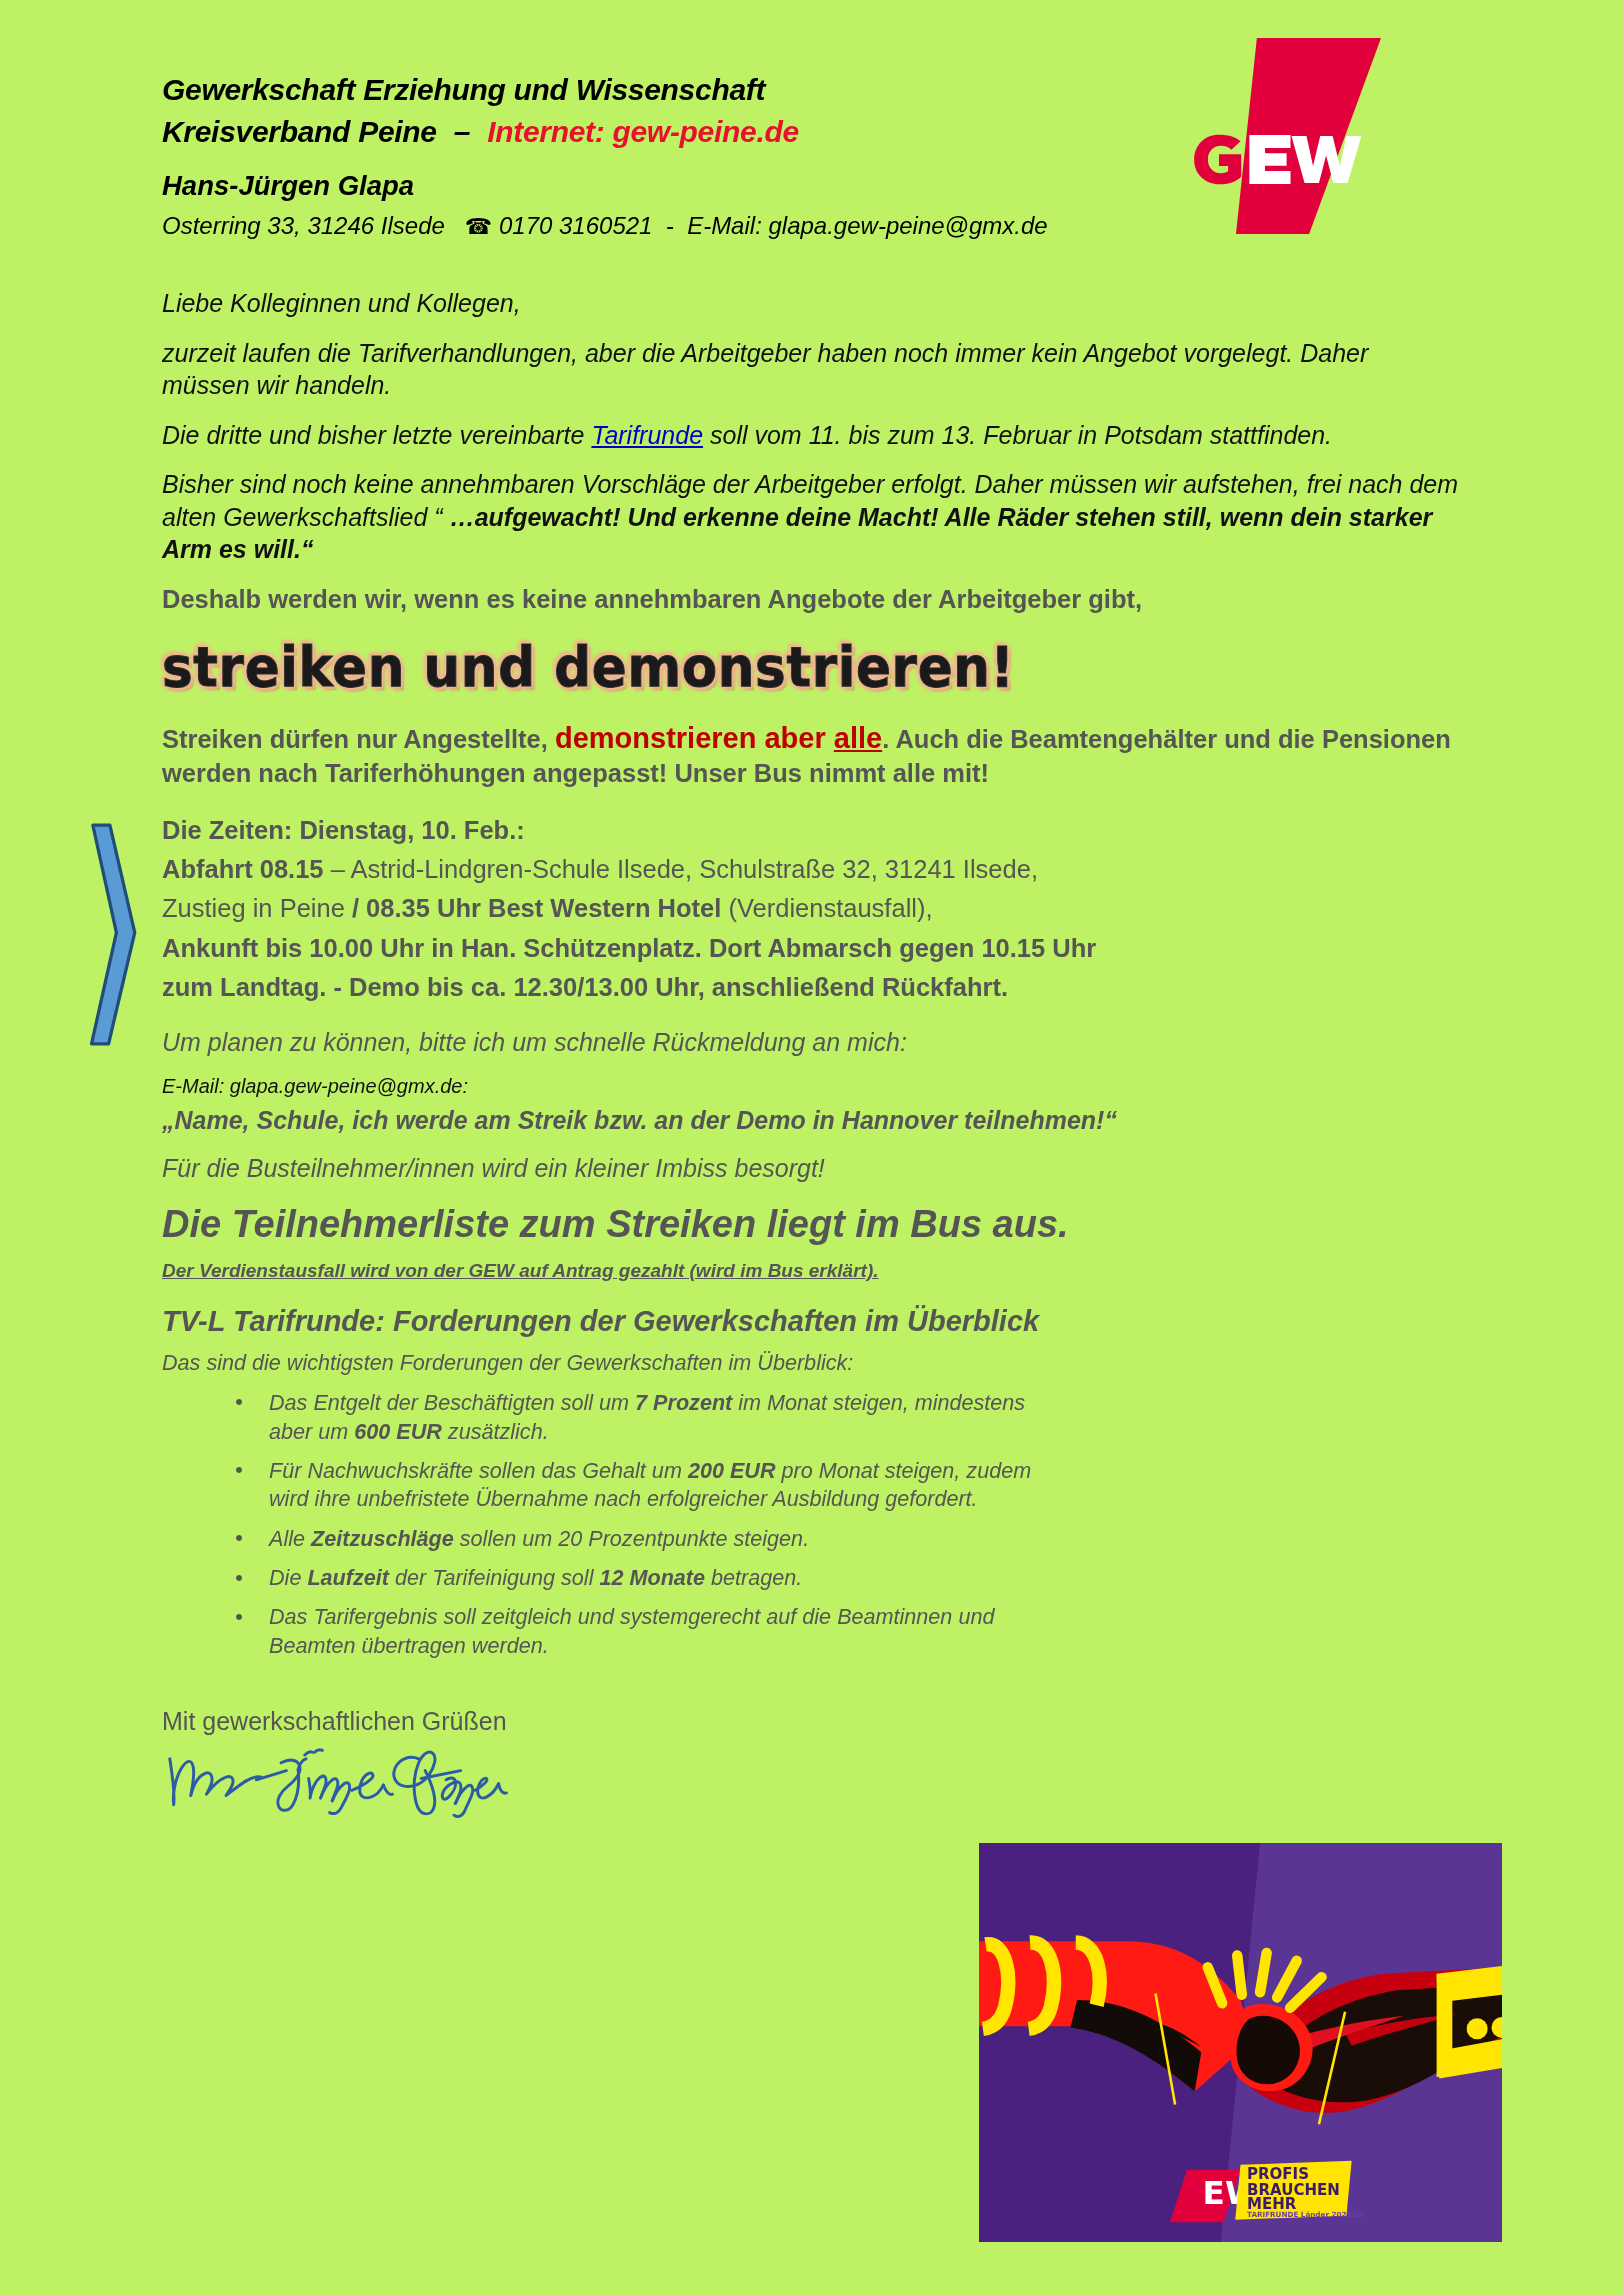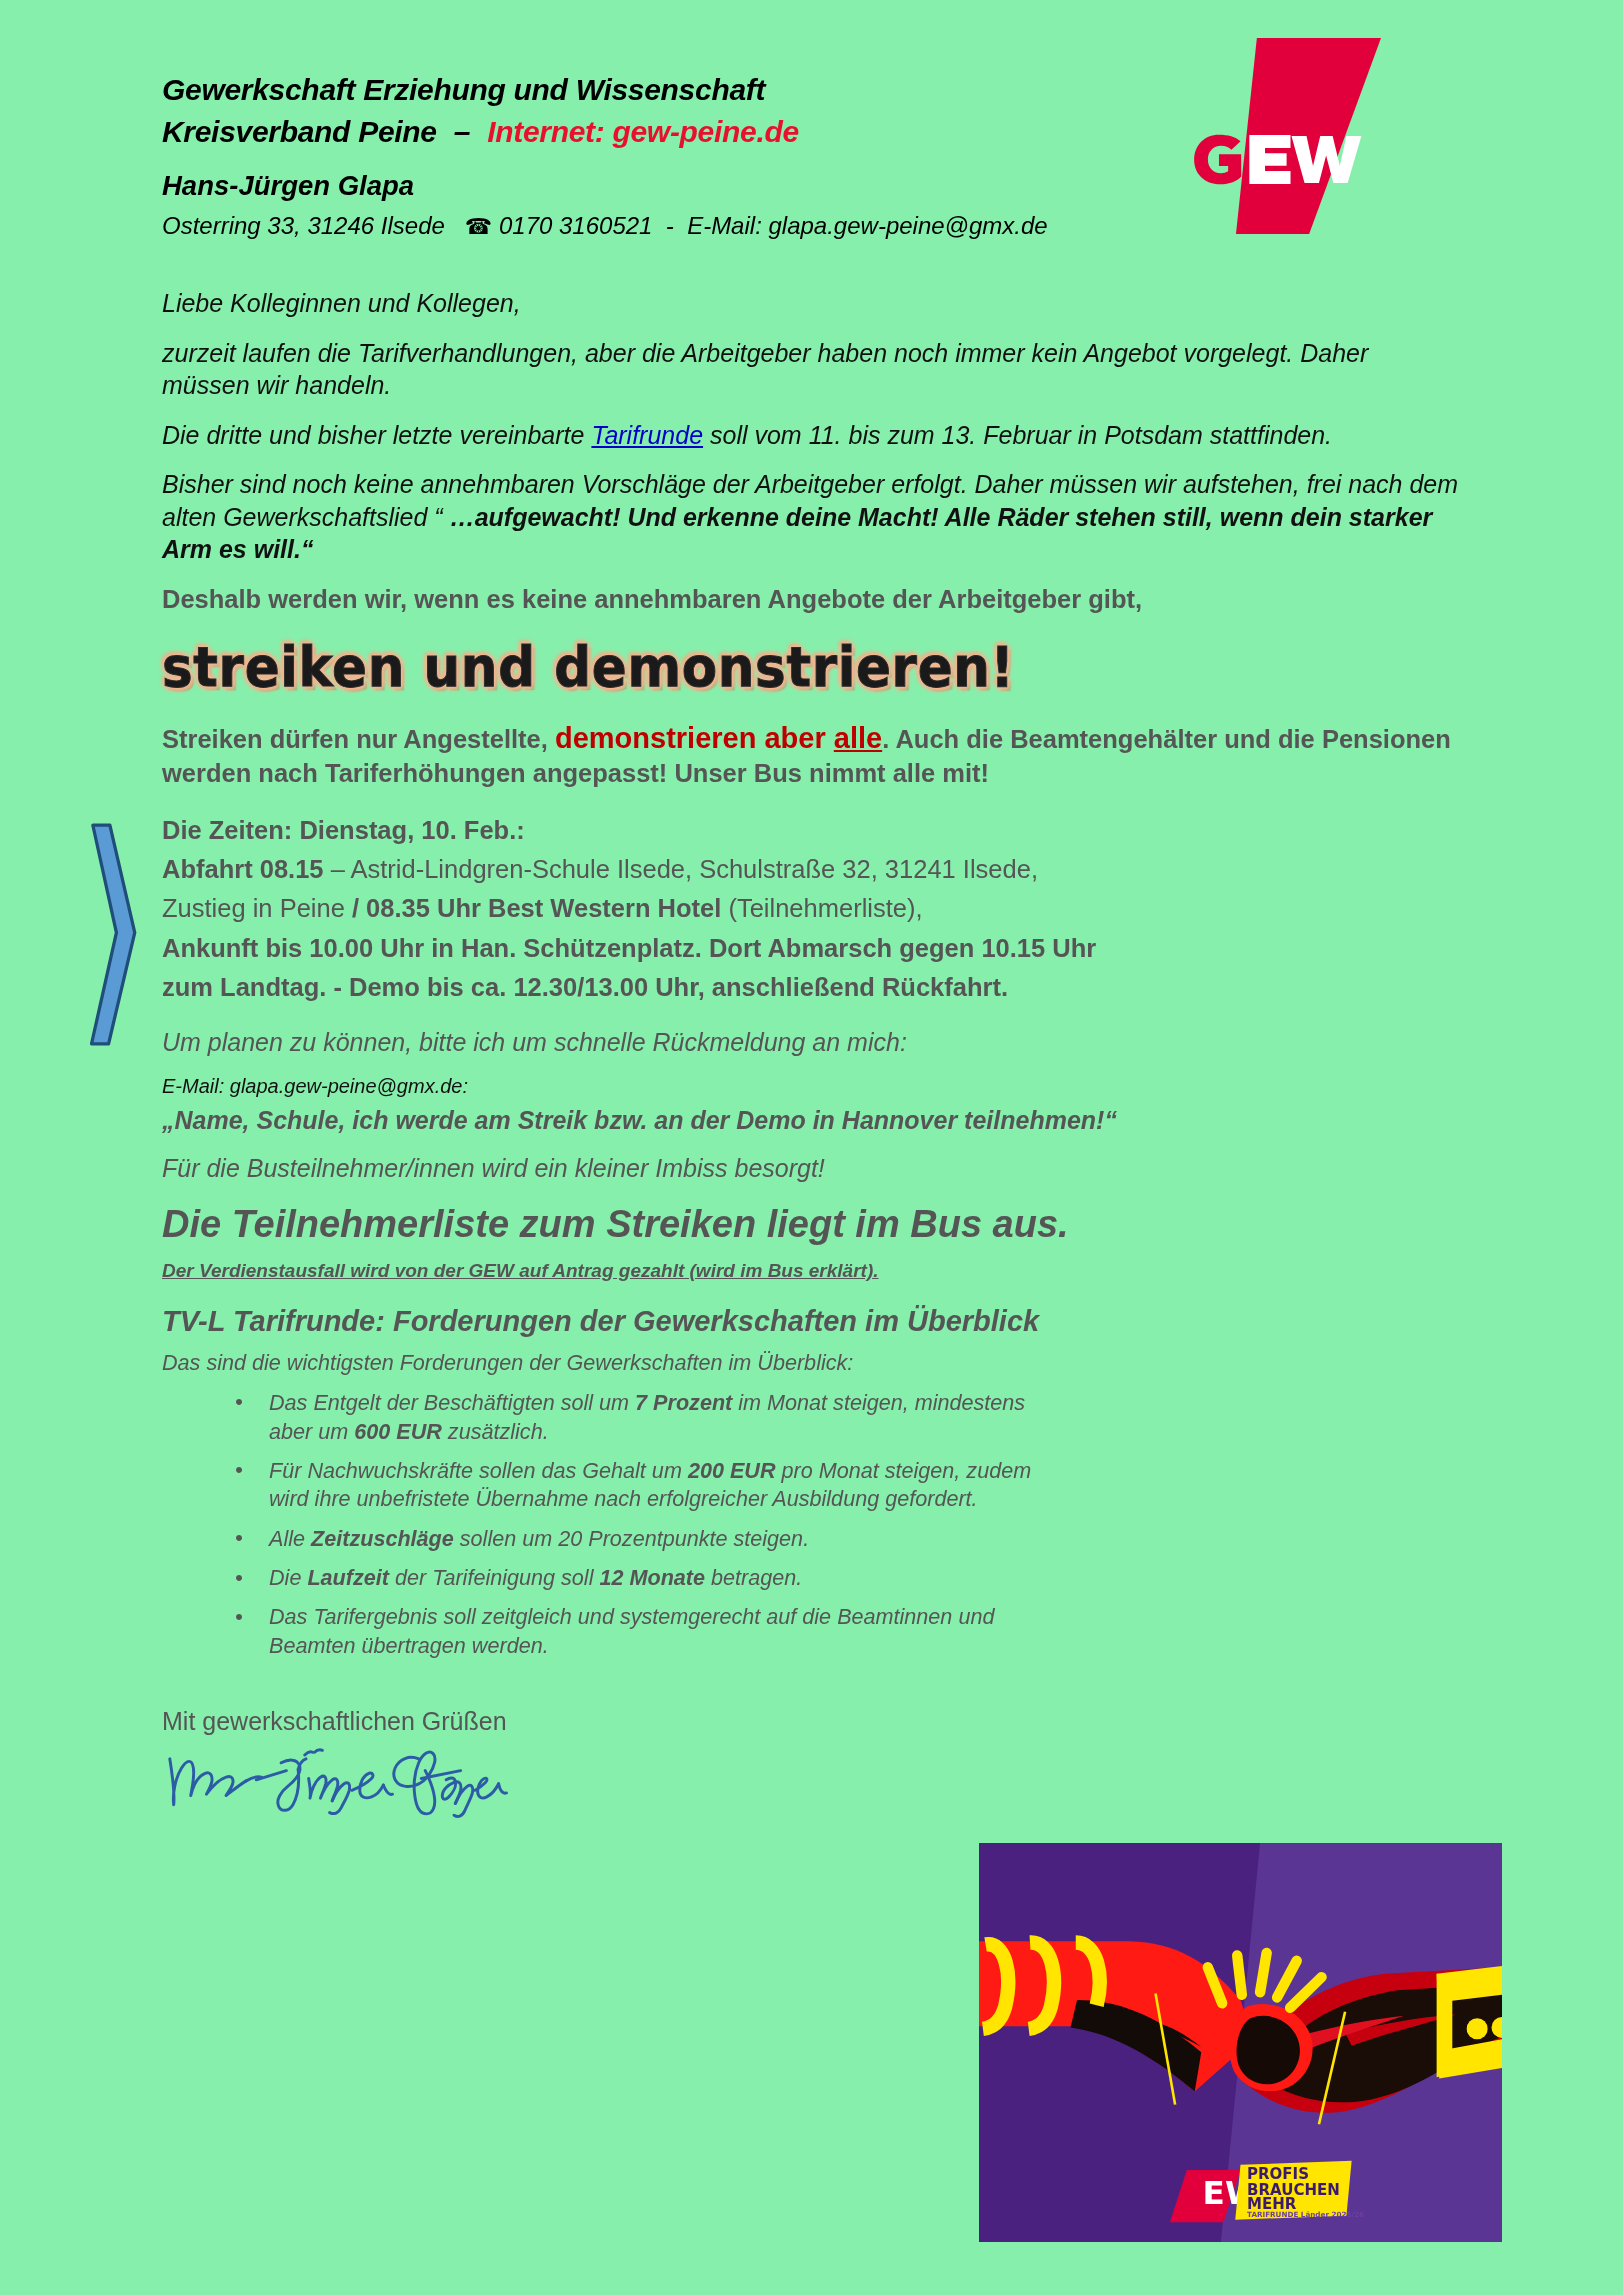--- a/index.html
+++ b/index.html
@@ -12,21 +12,21 @@
     height: 2295px;
     font-family: "Liberation Sans", sans-serif;
     color: #000;
     position: relative;
     overflow: hidden;
   }
   .page {
     position: relative;
     width: 1623px;
     height: 2295px;
-    background: #86efac;
+    background: #bef264;
     padding: 0;
     box-sizing: border-box;
   }
 
   
   .header {
     position: relative;
     padding: 72px 0 0 162px;
   }
   .hdr-line1, .hdr-line2 {
@@ -281,21 +281,21 @@
 
     <p class="grey-bold"><span>Streiken dürfen nur Angestellte, </span><span class="red-bold">demonstrieren aber </span><span class="red-bold-u">alle</span><span>. Auch die Beamtengehälter und die Pensionen werden nach Tariferhöhungen angepasst! Unser Bus nimmt alle mit!</span></p>
 
     
     <div class="zeiten-block">
       <svg class="brace" viewBox="0 0 110 350" xmlns="http://www.w3.org/2000/svg">
         <polygon points="12,8 38,8 76,172 36,342 10,342 48,172" fill="#5b9bd5" stroke="#1f4e79" stroke-width="5" stroke-linejoin="round"></polygon>
       </svg>
       <p class="zeiten">Die Zeiten: Dienstag, 10. Feb.:</p>
       <p class="zeiten"><span>Abfahrt 08.15 </span><span class="zeiten-normal">– Astrid-Lindgren-Schule Ilsede, Schulstraße 32, 31241 Ilsede,</span></p>
-      <p class="zeiten"><span class="zeiten-normal">Zustieg in Peine</span><span> / 08.35 Uhr Best Western Hotel </span><span class="zeiten-normal">(Teilnehmerliste),</span></p>
+      <p class="zeiten"><span class="zeiten-normal">Zustieg in Peine</span><span> / 08.35 Uhr Best Western Hotel </span><span class="zeiten-normal">(Verdienstausfall),</span></p>
       <p class="zeiten">Ankunft bis 10.00 Uhr in Han. Schützenplatz. Dort Abmarsch gegen 10.15 Uhr</p>
       <p class="zeiten">zum Landtag. -  Demo bis ca. 12.30/13.00 Uhr, anschließend Rückfahrt.</p>
     </div>
 
     <p class="plain-it" style="margin-top:22px">Um planen zu können, bitte ich um schnelle Rückmeldung an mich:</p>
 
     <p class="black-it"> E-Mail: glapa.gew-peine@gmx.de:</p>
 
     <p class="quote-line">„Name, Schule, ich werde am Streik bzw. an der Demo in Hannover teilnehmen!“</p>
 

